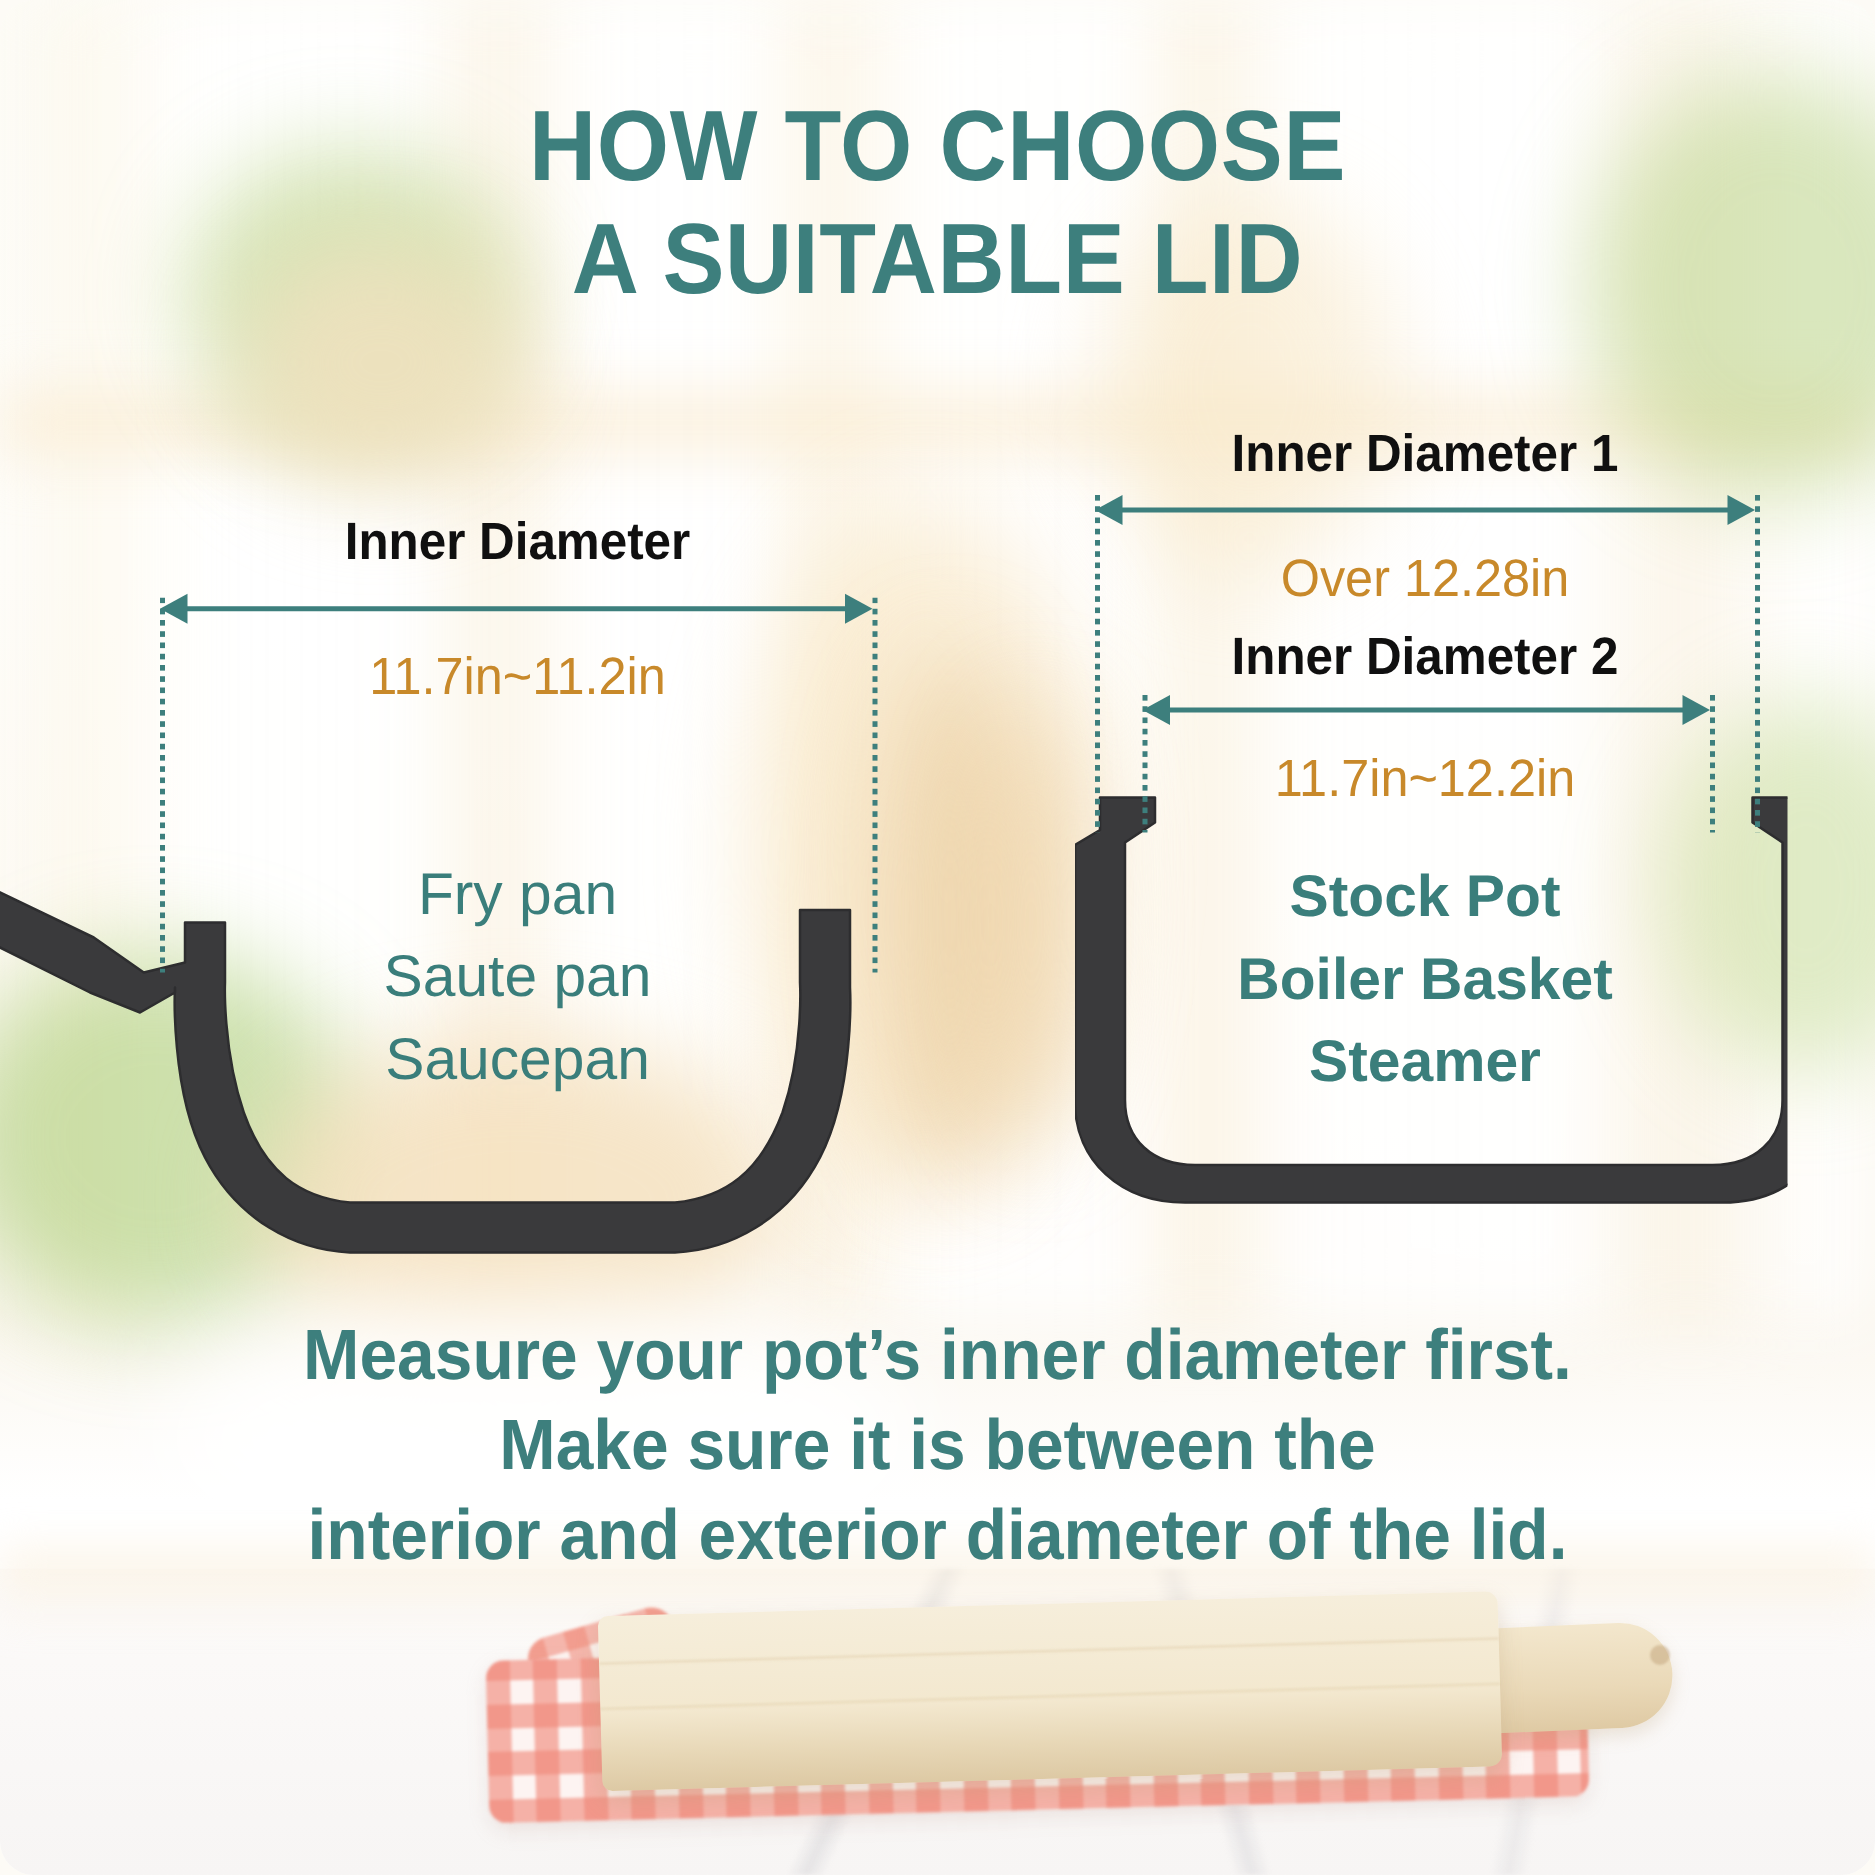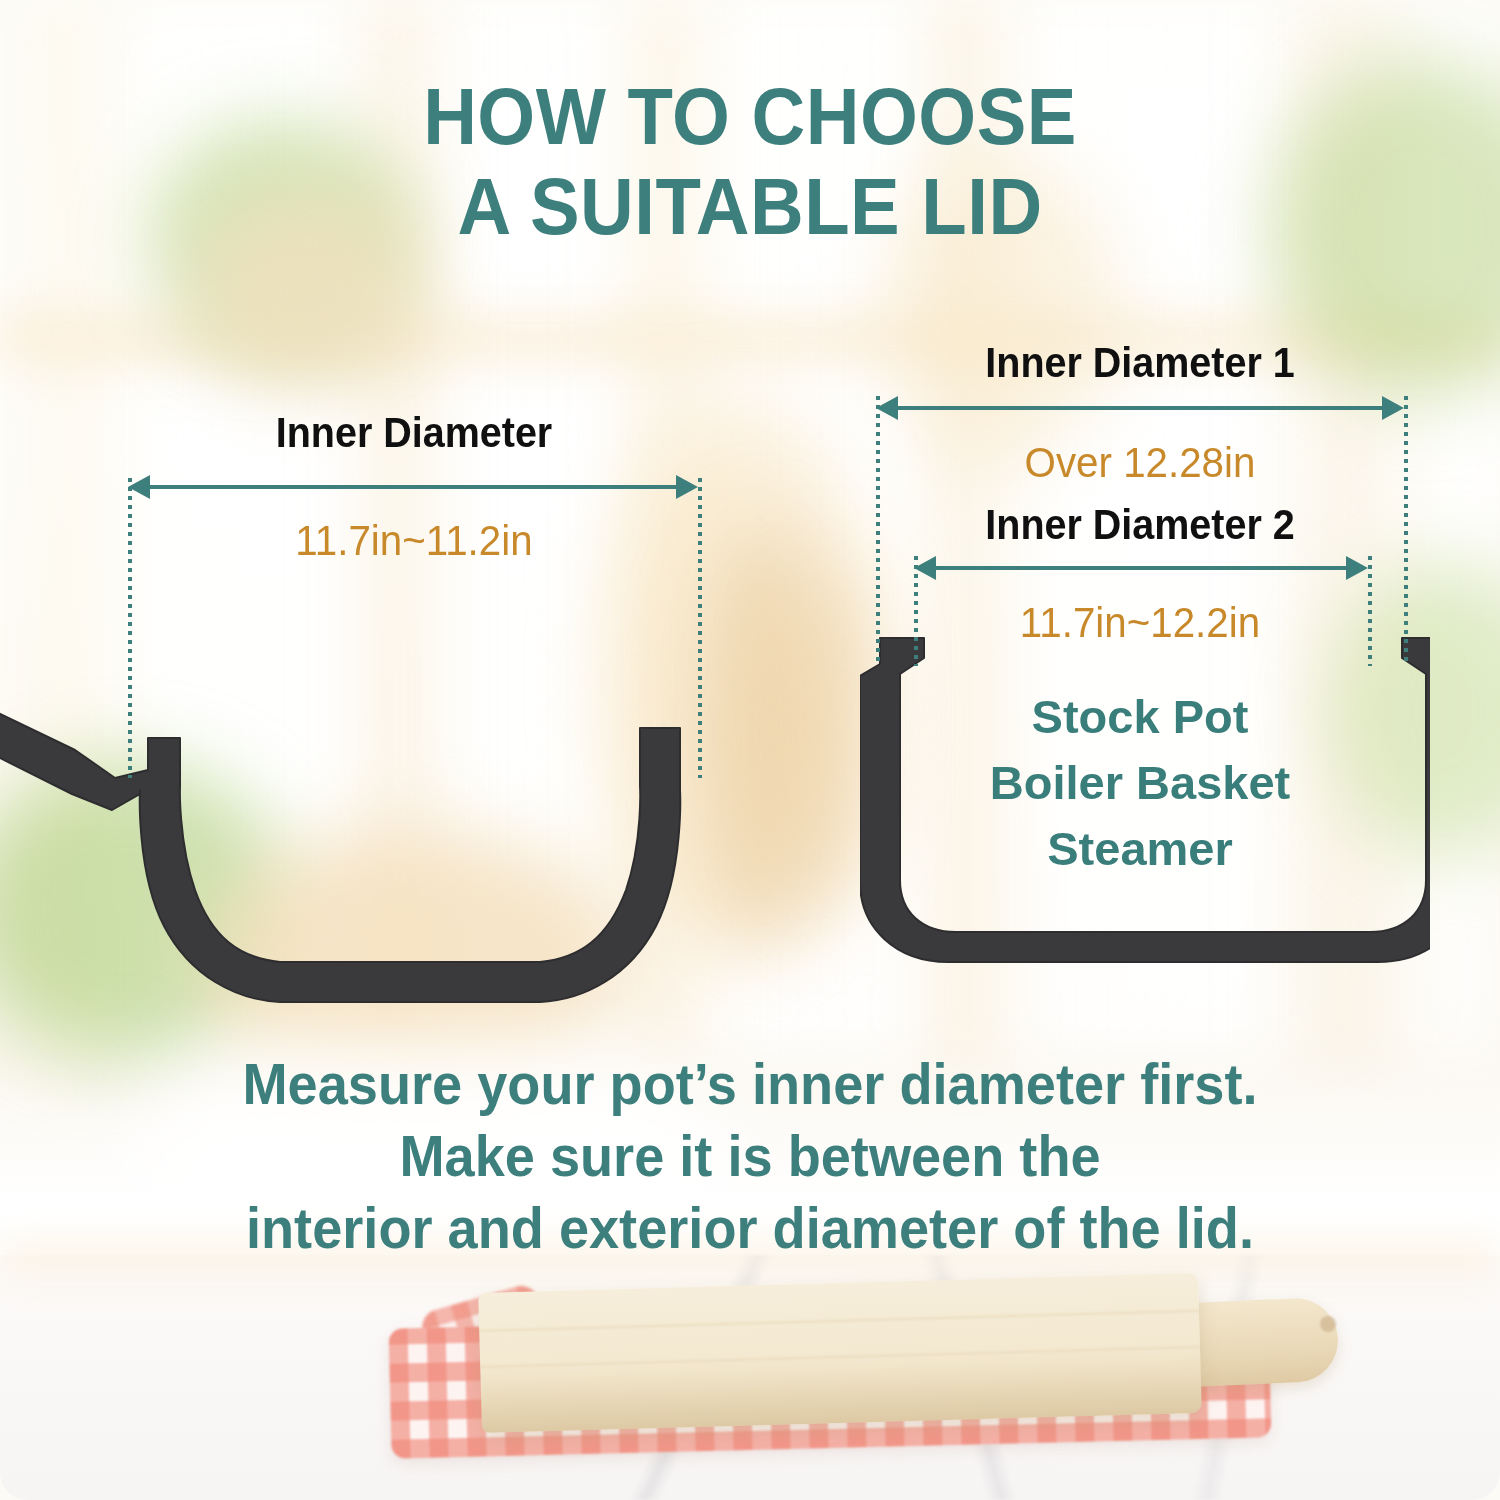--- a/index.html
+++ b/index.html
@@ -220,20 +220,23 @@
     </svg>
   </div>
 
   <div class="guide" style="left:128px;top:478px;height:300px;"></div>
   <div class="guide" style="left:698px;top:478px;height:300px;"></div>
 
   <div class="arrow" style="left:148px;top:485px;width:530px;"></div>
 
   <div class="dim-label" style="left:128px;top:410px;width:572px;">Inner Diameter</div>
   <div class="dim-value" style="left:128px;top:518px;width:572px;">11.7in~11.2in</div>
+  <div class="pot-names" style="left:128px;top:682px;width:572px;">Fry pan
+Saute pan
+Saucepan</div>
 
   <div class="vessel" style="left:860px;top:630px;">
     <svg width="570" height="340" viewBox="0 0 570 340" xmlns="http://www.w3.org/2000/svg">
       <path d="M2,8 L46,8 L46,28 L22,44 L22,250
                C22,282 44,302 78,302
                L492,302
                C526,302 548,282 548,250
                L548,44 L524,28 L524,8 L568,8 L568,34
                L588,46 L588,252
                C588,298 552,332 500,332

